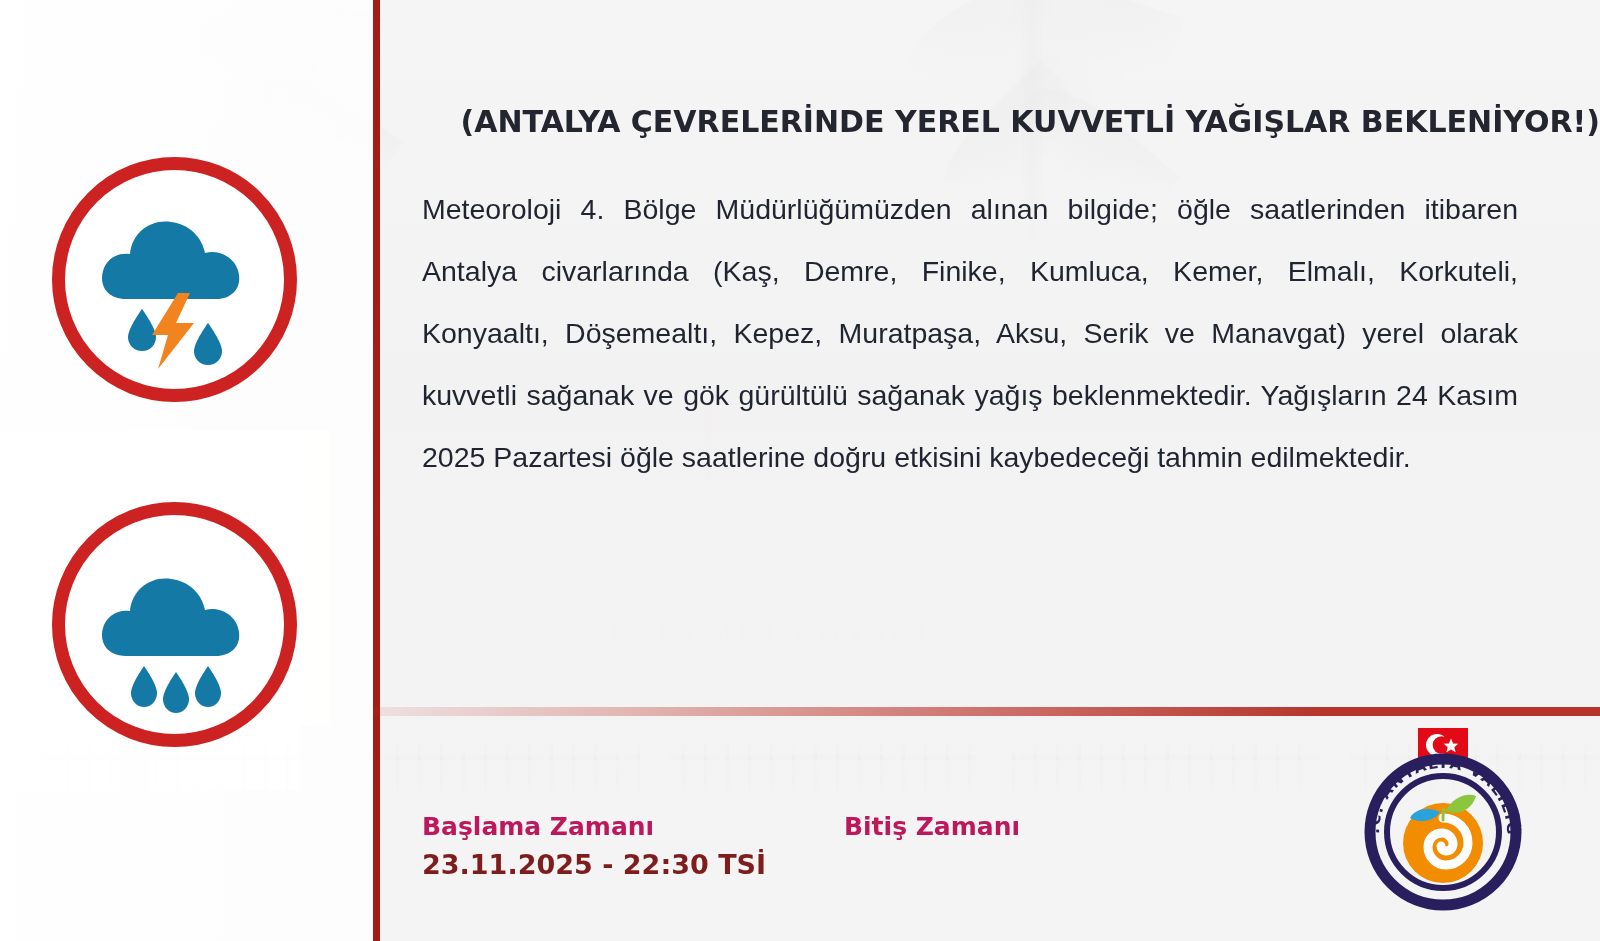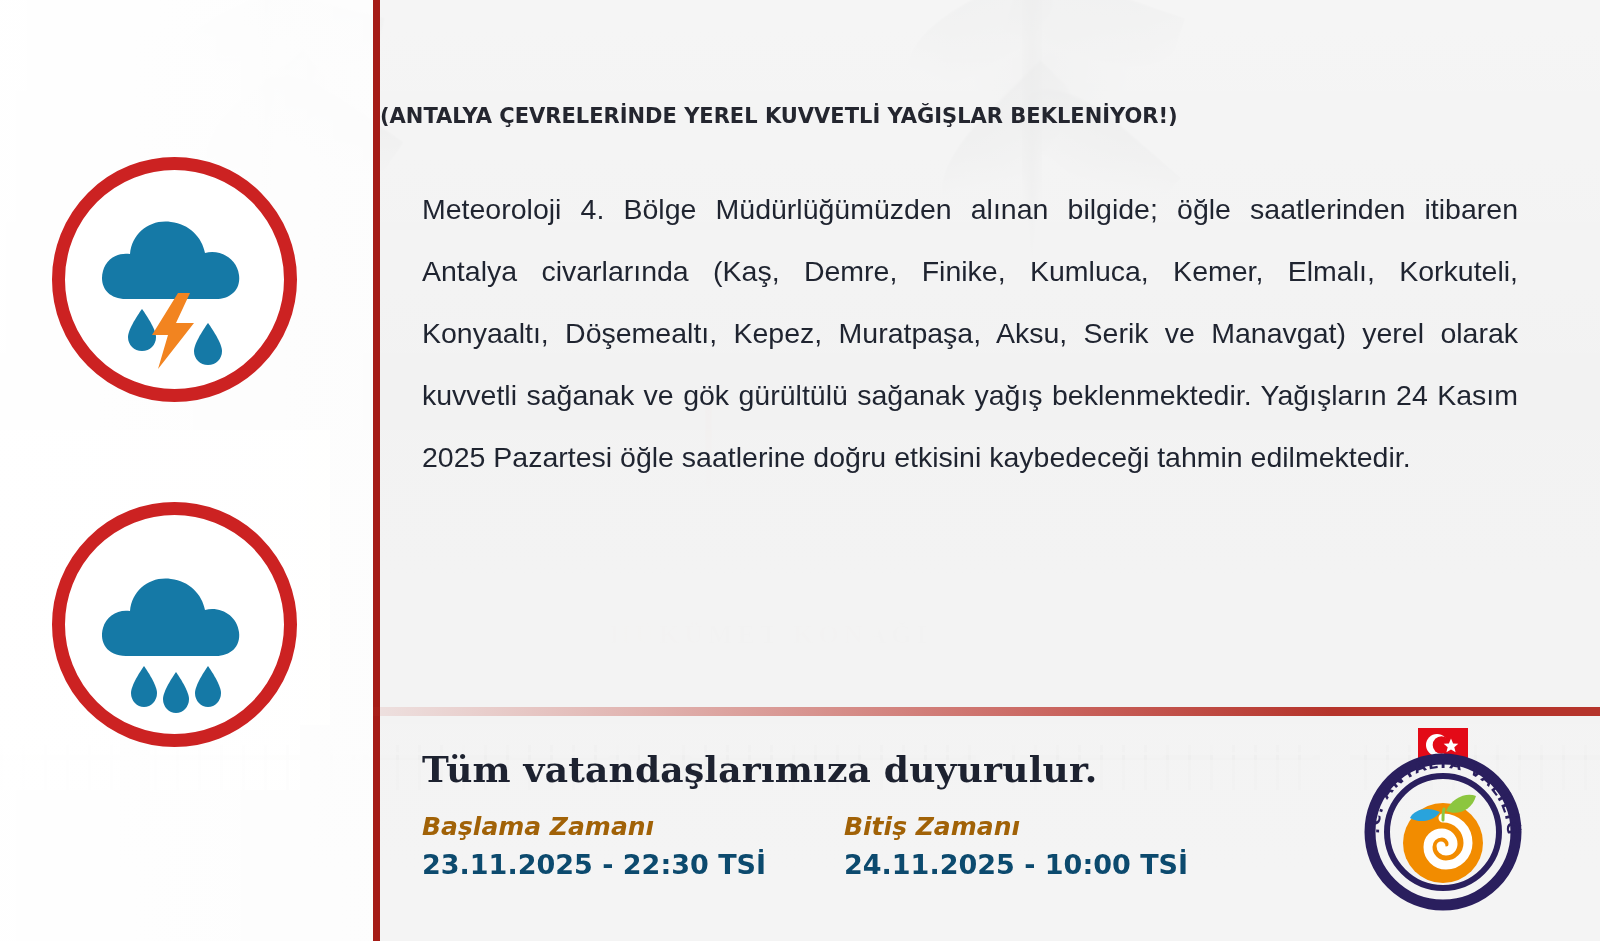--- a/index.html
+++ b/index.html
@@ -165,24 +165,24 @@
     text-align: center;
     font-family: "DejaVu Sans", sans-serif;
     font-weight: 700;
     font-size: 49px;
     letter-spacing: 1.5px;
     color: #2b2d3e;
     word-spacing: 10px;
   }
   #subtitle {
     position: absolute; left: 380px; top: 104px; width: 1220px;
-    text-align: left;
+    text-align: right;
     font-family: "DejaVu Sans", sans-serif;
     font-weight: 700;
-    font-size: 21px;
+    font-size: 30px;
     color: #24262f;
     letter-spacing: 0px;
   }
 
   .body-block {
     position: absolute; left: 422px; width: 1096px;
     font-family: "Liberation Sans", sans-serif;
     font-size: 28.5px;
     line-height: 62px;
     color: #1f2430;
@@ -198,24 +198,24 @@
     font-weight: 700;
     font-size: 36px;
     color: #1d2230;
     letter-spacing: 0.2px;
   }
 
   .time-col { position: absolute; font-family: "DejaVu Sans", sans-serif; }
   #time-start { left: 422px; top: 812px; }
   #time-end   { left: 844px; top: 812px; }
   .time-label {
-    font-weight: 700; font-size: 25px; color: #a16207; margin-bottom: 8px; font-style: italic;
+    font-weight: 700; font-size: 25px; color: #be185d; margin-bottom: 8px;
   }
   .time-value {
-    font-weight: 700; font-size: 27px; color: #0c4a6e;
+    font-weight: 700; font-size: 27px; color: #7f1d1d;
   }
 
   
   #logo {
     position: absolute; left: 1356px; top: 726px; width: 174px; height: 186px;
     z-index: 9;
   }
   #logo svg { display: block; }
 </style>
 </head>
@@ -320,30 +320,28 @@
         <path d="M126 134 C126 134 113 152 113 161 C113 169 119 175 126 175 C133 175 139 169 139 161 C139 152 126 134 126 134 Z"></path>
       </g>
     </svg>
   </div>
 
   <div class="content">
     <div id="subtitle">(ANTALYA ÇEVRELERİNDE YEREL KUVVETLİ YAĞIŞLAR BEKLENİYOR!)</div>
 
     <div class="body-block" id="para1">Meteoroloji 4. Bölge Müdürlüğümüzden alınan bilgide; öğle saatlerinden itibaren Antalya civarlarında (Kaş, Demre, Finike, Kumluca, Kemer, Elmalı, Korkuteli, Konyaaltı, Döşemealtı, Kepez, Muratpaşa, Aksu, Serik ve Manavgat) yerel olarak kuvvetli sağanak ve gök gürültülü sağanak yağış beklenmektedir. Yağışların 24 Kasım 2025 Pazartesi öğle saatlerine doğru etkisini kaybedeceği tahmin edilmektedir.</div>
 
-    <div id="announce">Tüm vatandaşlarımıza duyurulur.</div>
 
     <div class="time-col" id="time-start">
       <div class="time-label">Başlama Zamanı</div>
       <div class="time-value">23.11.2025 - 22:30 TSİ</div>
     </div>
 
     <div class="time-col" id="time-end">
       <div class="time-label">Bitiş Zamanı</div>
-      <div class="time-value">24.11.2025 - 10:00 TSİ</div>
     </div>
   </div>
 
   <div id="logo">
     <svg width="174" height="186" viewBox="0 0 174 186" aria-hidden="true">
 
       <g>
         <rect x="62" y="2" width="50" height="34" fill="#e30a17"></rect>
         <circle cx="81" cy="19" r="11" fill="#ffffff"></circle>
         <circle cx="85.5" cy="19" r="8.8" fill="#e30a17"></circle>

